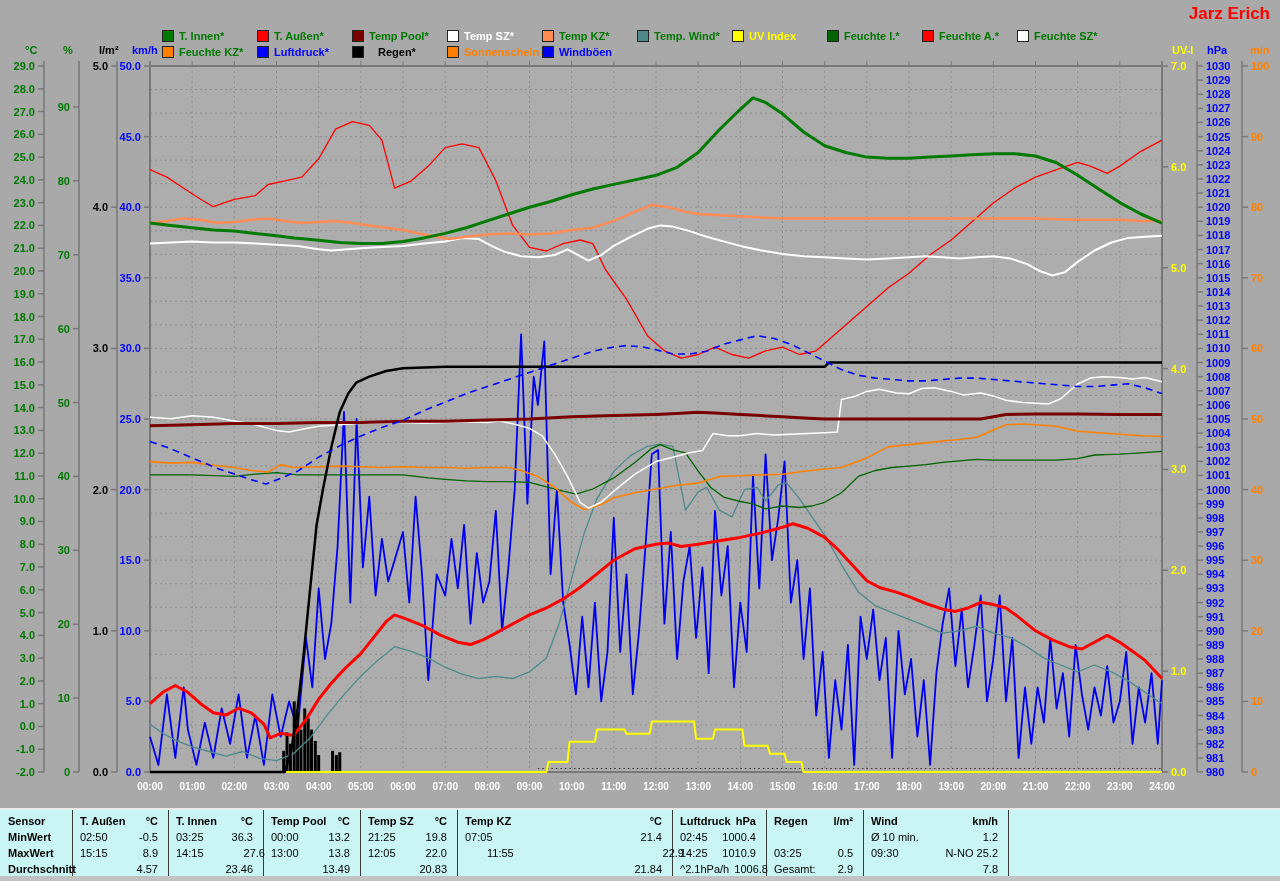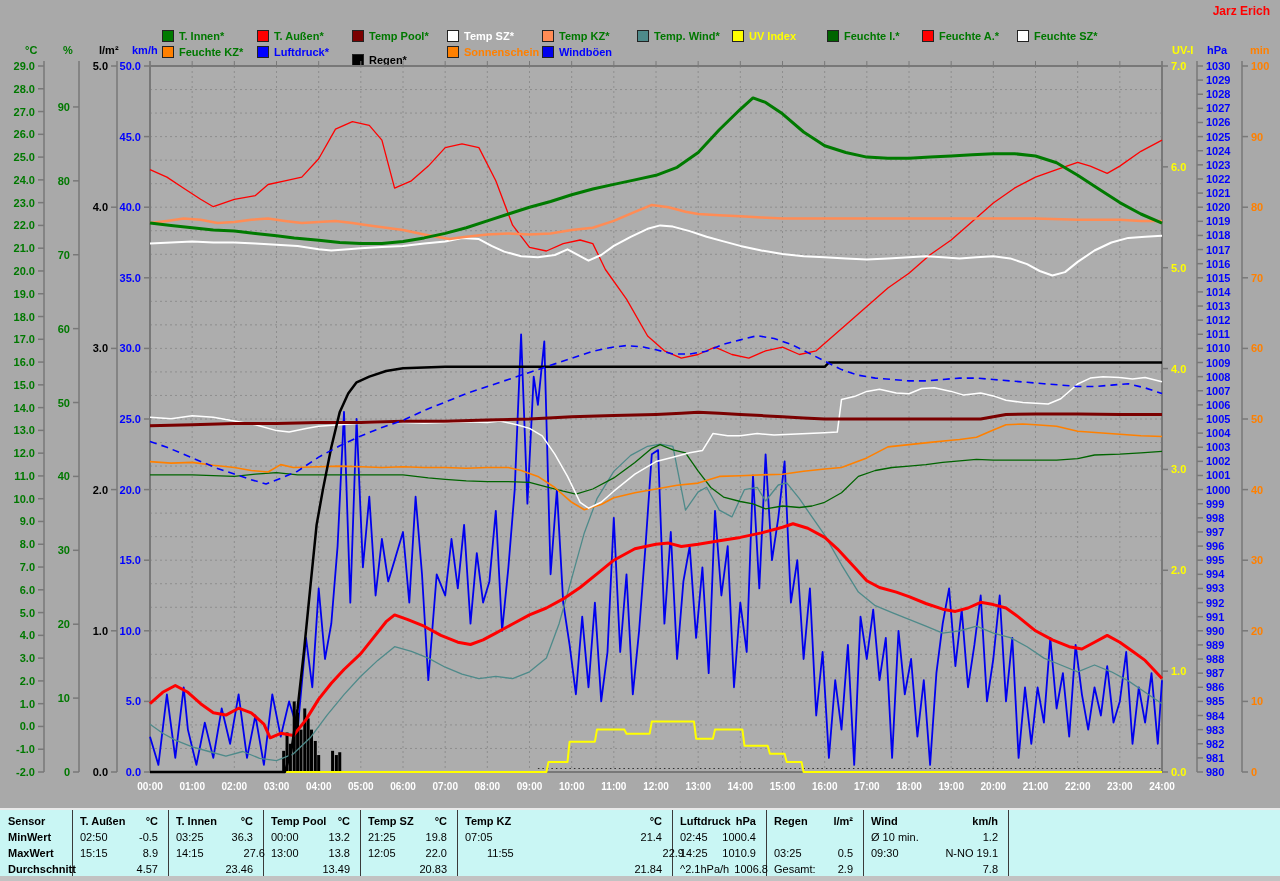--- a/index.html
+++ b/index.html
@@ -1,20 +1,20 @@
 <!DOCTYPE html>
 <html><head>
 <meta charset="utf-8">
 <style>
   html,body{margin:0;padding:0;background:#888;}
   #app{position:relative;width:1280px;height:881px;background:#a9a9a9;overflow:hidden;
        font-family:"Liberation Sans", sans-serif;}
   #title{position:absolute;left:0;right:0;top:5px;text-align:center;color:#ffffff;
          font-size:14px;font-weight:400;letter-spacing:.3px;}
-  #author{position:absolute;right:10px;top:4px;color:#ff0000;font-size:12px;font-weight:700;}
+  #author{position:absolute;right:10px;top:4px;color:#ff0000;font-size:17px;font-weight:700;}
   .lg-item{position:absolute;height:12px;display:flex;align-items:center;font-size:11px;font-weight:700;white-space:nowrap;}
   .lg-sw{width:10px;height:10px;border:1px solid #222;margin-right:5px;flex:0 0 auto;}
   #chart-svg{position:absolute;left:0;top:0;}
   #stats{position:absolute;left:0;top:808px;width:1280px;height:68px;background:#c9f6f4;
          border-top:2px solid #e9e9e9;font-size:11px;color:#000;}
   .t-row{position:absolute;left:0;width:1280px;height:16px;line-height:16px;white-space:nowrap;}
   .t-cell{position:absolute;top:0;height:16px;}
   .t-l{position:absolute;left:8px;}
   .t-r{position:absolute;right:10px;}
   .t-div{position:absolute;top:0;height:68px;width:1px;background:#3a3a3a;}
@@ -68,21 +68,21 @@
         <span style="color: rgb(0, 120, 0);">Feuchte SZ*</span>
       </div>
       <div class="lg-item" style="left: 162px; top: 46px;">
         <span class="lg-sw" style="background: rgb(255, 128, 0);"></span>
         <span style="color: rgb(0, 120, 0);">Feuchte KZ*</span>
       </div>
       <div class="lg-item" style="left: 257px; top: 46px;">
         <span class="lg-sw" style="background: rgb(0, 0, 255);"></span>
         <span style="color: rgb(0, 0, 255);">Luftdruck*</span>
       </div>
-      <div class="lg-item" style="left: 352px; top: 54px;">
+      <div class="lg-item" style="left: 352px; top: 46px; gap: 9px;">
         <span class="lg-sw" style="background: rgb(0, 0, 0);"></span>
         <span style="color: rgb(0, 0, 0);">Regen*</span>
       </div>
       <div class="lg-item" style="left: 447px; top: 46px;">
         <span class="lg-sw" style="background: rgb(255, 128, 0);"></span>
         <span style="color: rgb(255, 128, 0);">Sonnenschein</span>
       </div>
       <div class="lg-item" style="left: 542px; top: 46px;">
         <span class="lg-sw" style="background: rgb(0, 0, 238);"></span>
         <span style="color: rgb(0, 0, 255);">Windböen</span>
@@ -650,21 +650,21 @@
         <div class="t-cell" style="left: 672px; width: 94px;">
           <span class="t-l">14:25</span>
           <span class="t-r">1010.9</span>
         </div>
         <div class="t-cell" style="left: 766px; width: 97px;">
           <span class="t-l">03:25</span>
           <span class="t-r">0.5</span>
         </div>
         <div class="t-cell" style="left: 863px; width: 145px;">
           <span class="t-l">09:30</span>
-          <span class="t-r">N-NO 19.1</span>
+          <span class="t-r">N-NO 25.2</span>
         </div>
       </div>
       <div class="t-row" style="top: 51px;">
         <span class="t-cell bold" style="left: 8px;">Durchschnitt</span>
         <div class="t-cell" style="left: 72px; width: 96px;">
           <span class="t-l"></span>
           <span class="t-r">4.57</span>
         </div>
         <div class="t-cell" style="left: 168px; width: 95px;">
           <span class="t-l"></span>

